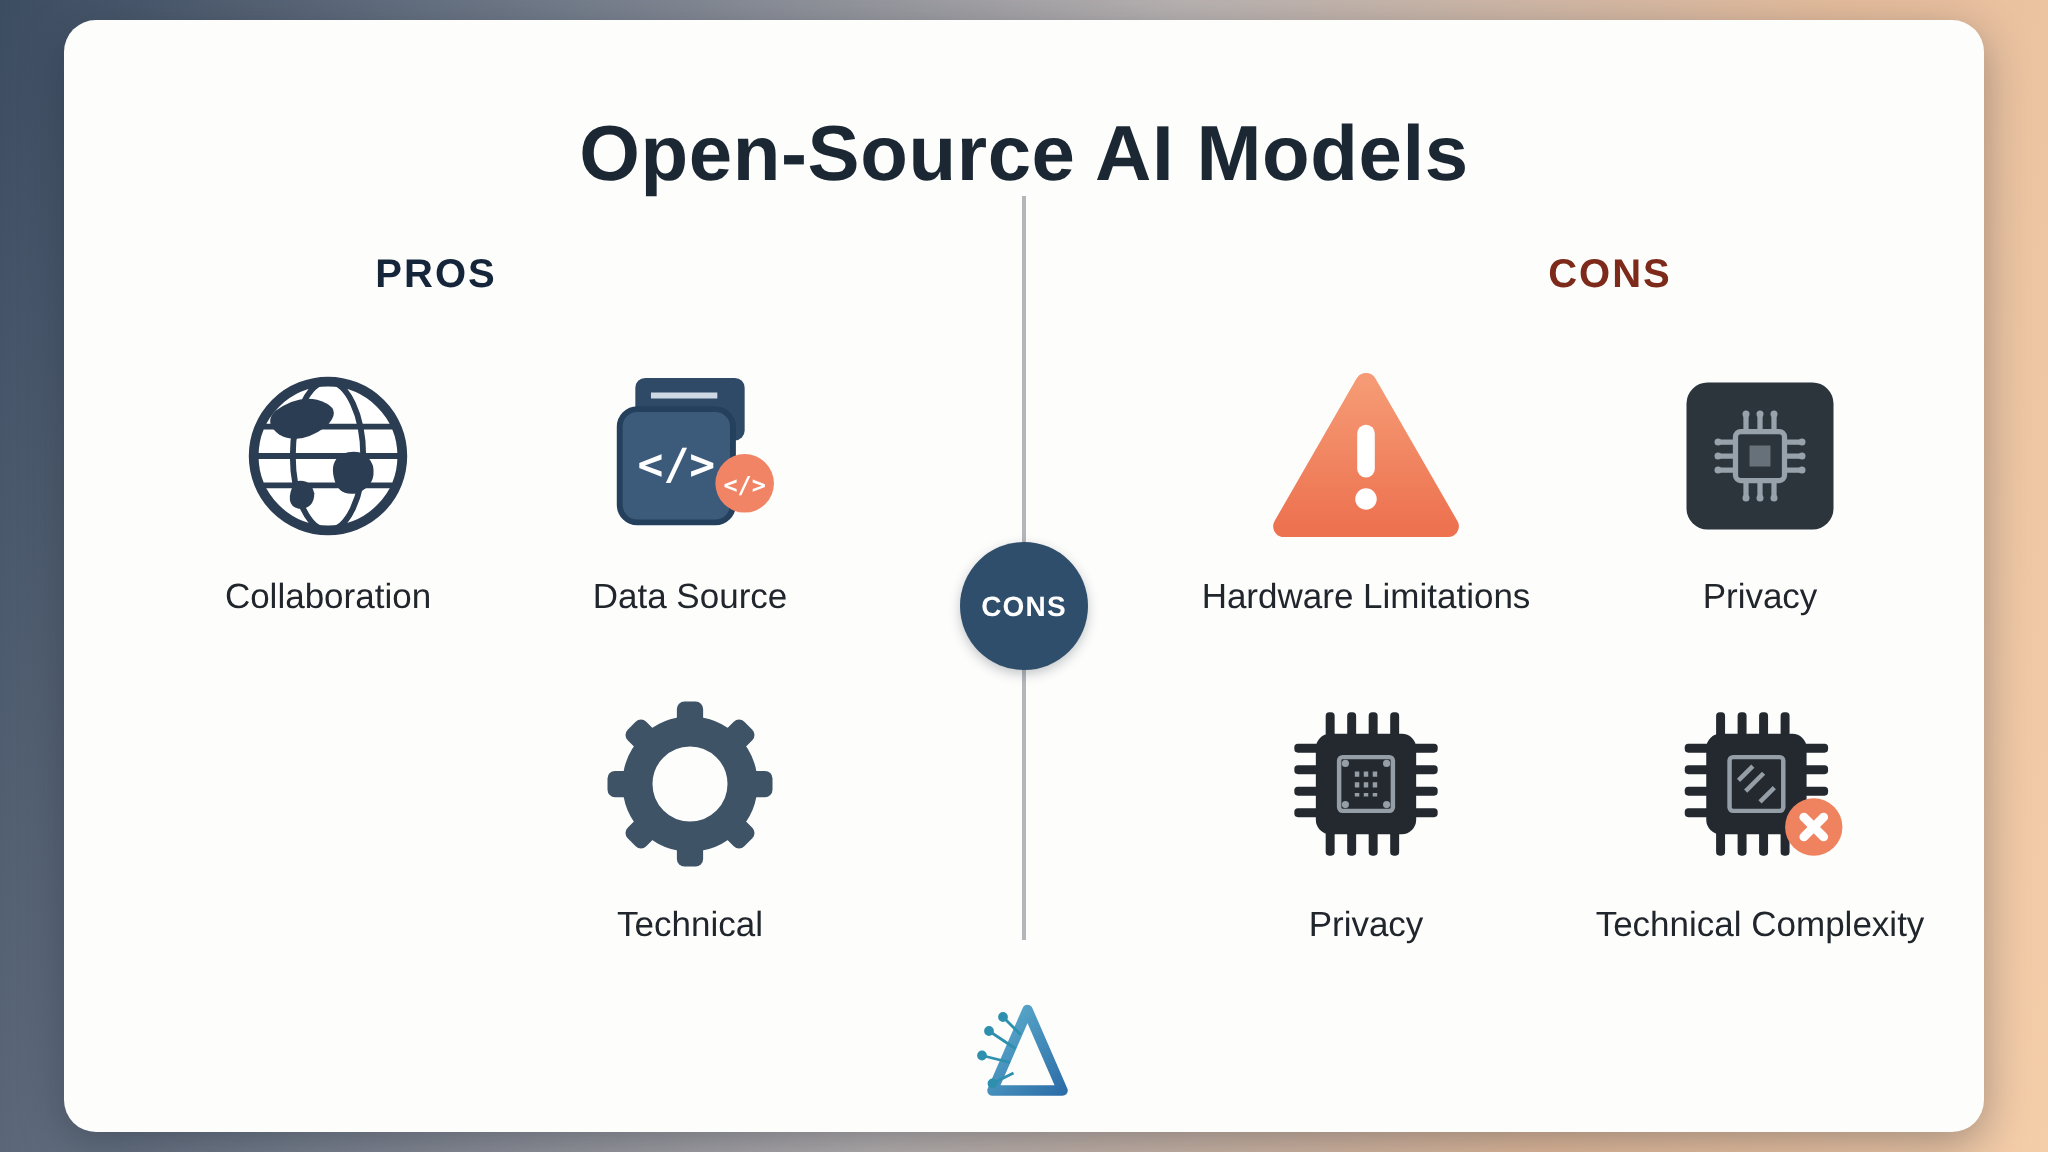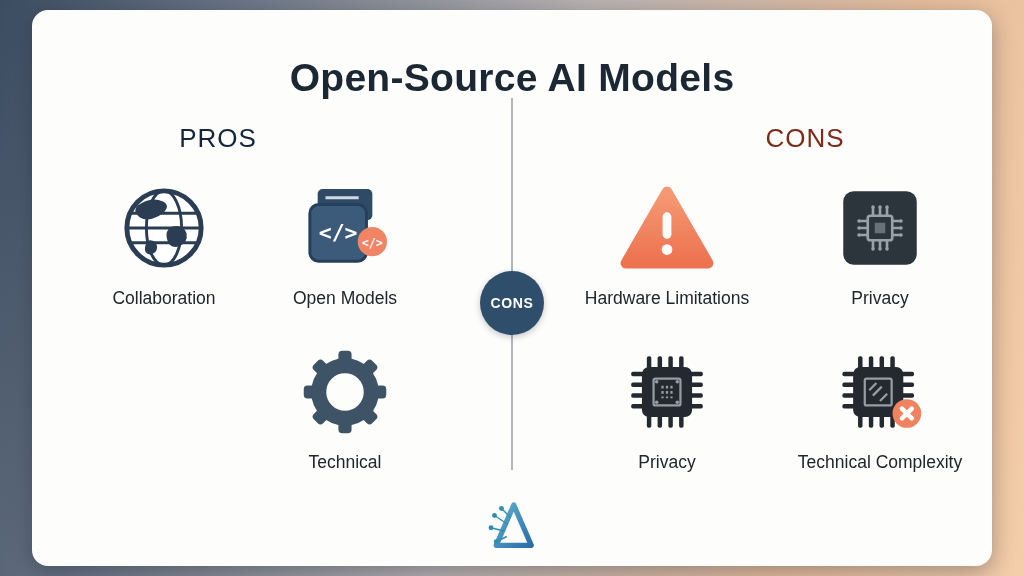--- a/index.html
+++ b/index.html
@@ -13,39 +13,39 @@
     position:absolute;left:32px;right:32px;top:10px;bottom:10px;
     background:#fdfdfc;border-radius:16px;
     box-shadow:0 6px 22px rgba(20,30,45,.35);
   }
   .title{
     position:absolute;top:46px;left:50%;transform:translateX(-50%);
     font-size:39px;font-weight:800;color:#1b2733;letter-spacing:.3px;white-space:nowrap;
   }
   .col-heading{
     position:absolute;transform:translate(-50%,-50%);
-    font-size:26px;font-weight:400;letter-spacing:1px;text-align:center;
+    font-size:20px;font-weight:700;letter-spacing:1px;text-align:center;
   }
   .pros-heading{left:186px;top:128px;color:#16263a;}
   .cons-heading{left:773px;top:128px;color:#7d2a1a;}
   .divider{
     position:absolute;left:479px;top:88px;width:2px;height:372px;
     background:#b3b7bc;
   }
   .badge{
     position:absolute;left:448px;top:261px;width:64px;height:64px;border-radius:50%;
     background:#2f4e6b;color:#ffffff;display:flex;align-items:center;justify-content:center;
     font-size:14px;font-weight:700;letter-spacing:.6px;z-index:2;
     box-shadow:0 2px 6px rgba(20,30,45,.25);
   }
   .item{
     position:absolute;width:200px;display:flex;flex-direction:column;align-items:center;
   }
   .row1{top:170px;} .row2{top:334px;}
-  .c1{left:32px;} .c2{left:213px;} .c3{left:535px;} .c4{left:748px;}
+  .c1{left:32px;} .c2{left:213px;} .c3{left:551px;} .c4{left:748px;}
   .icon-box{height:96px;display:flex;align-items:center;justify-content:center;}
   .item-label{
     margin-top:12px;font-size:17.5px;color:#21262c;text-align:center;white-space:nowrap;
   }
   .logo{
     position:absolute;left:452px;top:486px;width:56px;height:60px;
     display:flex;align-items:center;justify-content:center;
   }
 </style>
 </head>
@@ -94,21 +94,21 @@
       <svg viewBox="0 0 96 84" width="94" height="82">
         <rect x="20" y="2" width="56" height="32" rx="5" fill="#2f4a66"></rect>
         <line x1="28" y1="11" x2="62" y2="11" stroke="#cfd9e4" stroke-width="3"></line>
         <line x1="28" y1="19" x2="54" y2="19" stroke="#cfd9e4" stroke-width="3"></line>
         <rect x="12" y="18" width="58" height="58" rx="9" fill="#3c5a7a" stroke="#24405c" stroke-width="3"></rect>
         <text x="41" y="54" font-size="22" fill="#ffffff" text-anchor="middle" font-family="DejaVu Sans Mono, monospace" font-weight="bold">&lt;/&gt;</text>
         <circle cx="76" cy="56" r="15" fill="#f08465"></circle>
         <text x="76" y="61" font-size="12" fill="#ffffff" text-anchor="middle" font-family="DejaVu Sans Mono, monospace" font-weight="bold">&lt;/&gt;</text>
       </svg>
     </div>
-    <div class="item-label">Open Models</div>
+    <div class="item-label">Data Source</div>
   </div>
 
 
   <div class="item row2 c2">
     <div class="icon-box">
       <svg viewBox="0 0 96 96" width="90" height="90">
         <g fill="#3f5367">
           <g transform="rotate(0 48 48)">
               <rect x="41" y="4" width="14" height="18" rx="4"></rect>
             </g>

